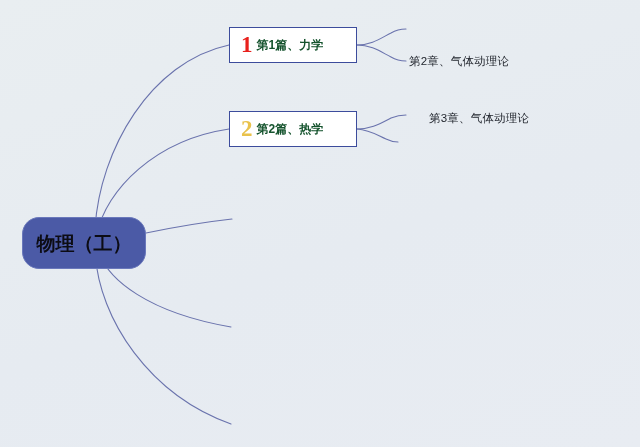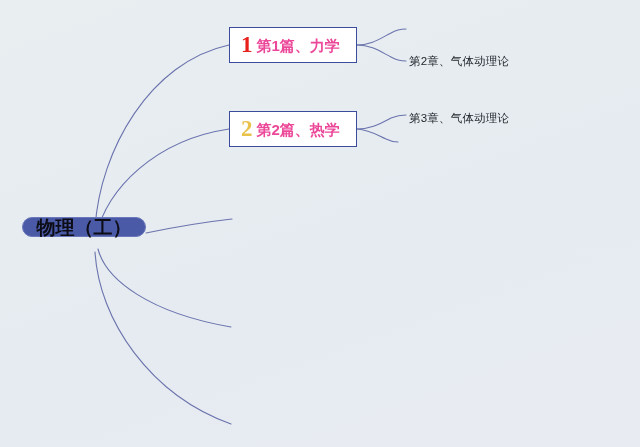--- a/index.html
+++ b/index.html
@@ -28,21 +28,21 @@
     height: 447px;
     pointer-events: none;
   }
 
   
   .root-node {
     position: absolute;
     left: 22px;
     top: 217px;
     width: 124px;
-    height: 20px;
+    height: 52px;
     background: #4b5aa6;
     border: 1px solid #6a78bb;
     border-radius: 17px;
     display: flex;
     align-items: center;
     justify-content: center;
     box-sizing: border-box;
     z-index: 5;
   }
   .root-label {
@@ -77,40 +77,40 @@
     line-height: 1;
     margin-left: 11px;
     margin-right: 4px;
     position: relative;
     top: -1px;
   }
   .topic-num.red  { color: #e8201c; }
   .topic-num.gold { color: #e9c24c; }
 
   .topic-text {
-    font-size: 15px;
+    font-size: 12px;
     font-weight: 600;
-    color: #ec4899;
+    color: #14532d;
     white-space: nowrap;
     line-height: 1;
   }
 
   
   .leaf {
     position: absolute;
     font-size: 11.5px;
     color: #22262e;
     white-space: nowrap;
     line-height: 1;
     letter-spacing: 0.2px;
     z-index: 5;
   }
   .leaf.l1 { left: 409px; top: 28px; }
   .leaf.l2 { left: 409px; top: 56px; }
-  .leaf.l3 { left: 409px; top: 113px; }
+  .leaf.l3 { left: 429px; top: 113px; }
 </style>
 </head>
 <body>
 
 <div id="canvas">
 
   <svg id="wires" viewBox="0 0 640 447" xmlns="http://www.w3.org/2000/svg">
     <g fill="none" stroke="#6a73ad" stroke-width="1.1" stroke-linecap="round">
 
       <path d="M95,228 C100,150 150,62 229,45"></path>

